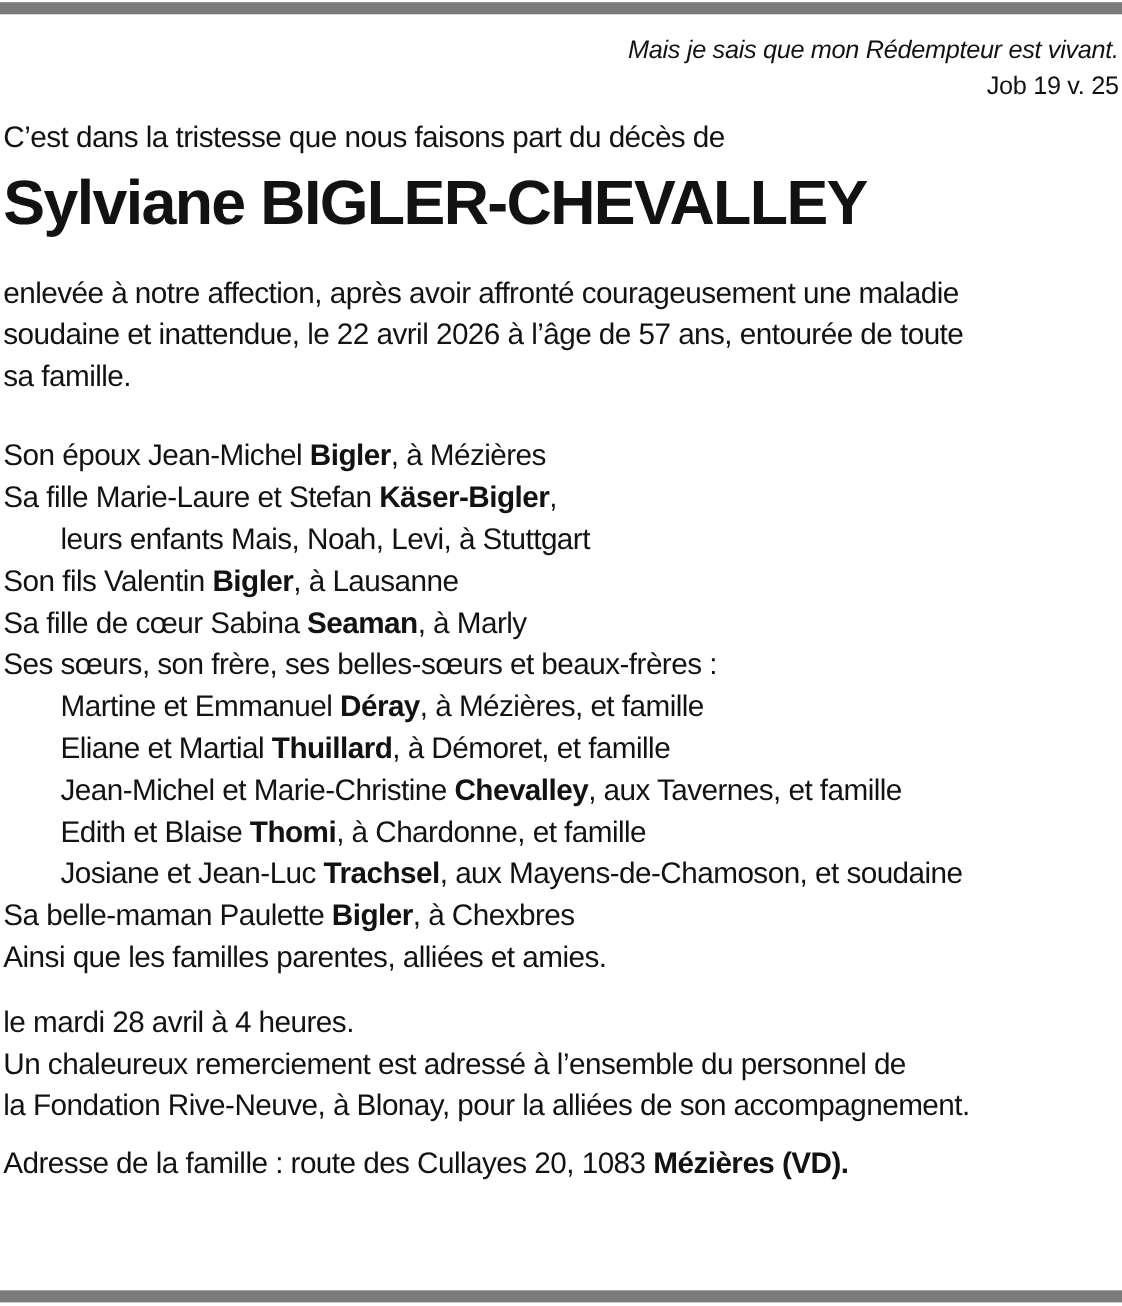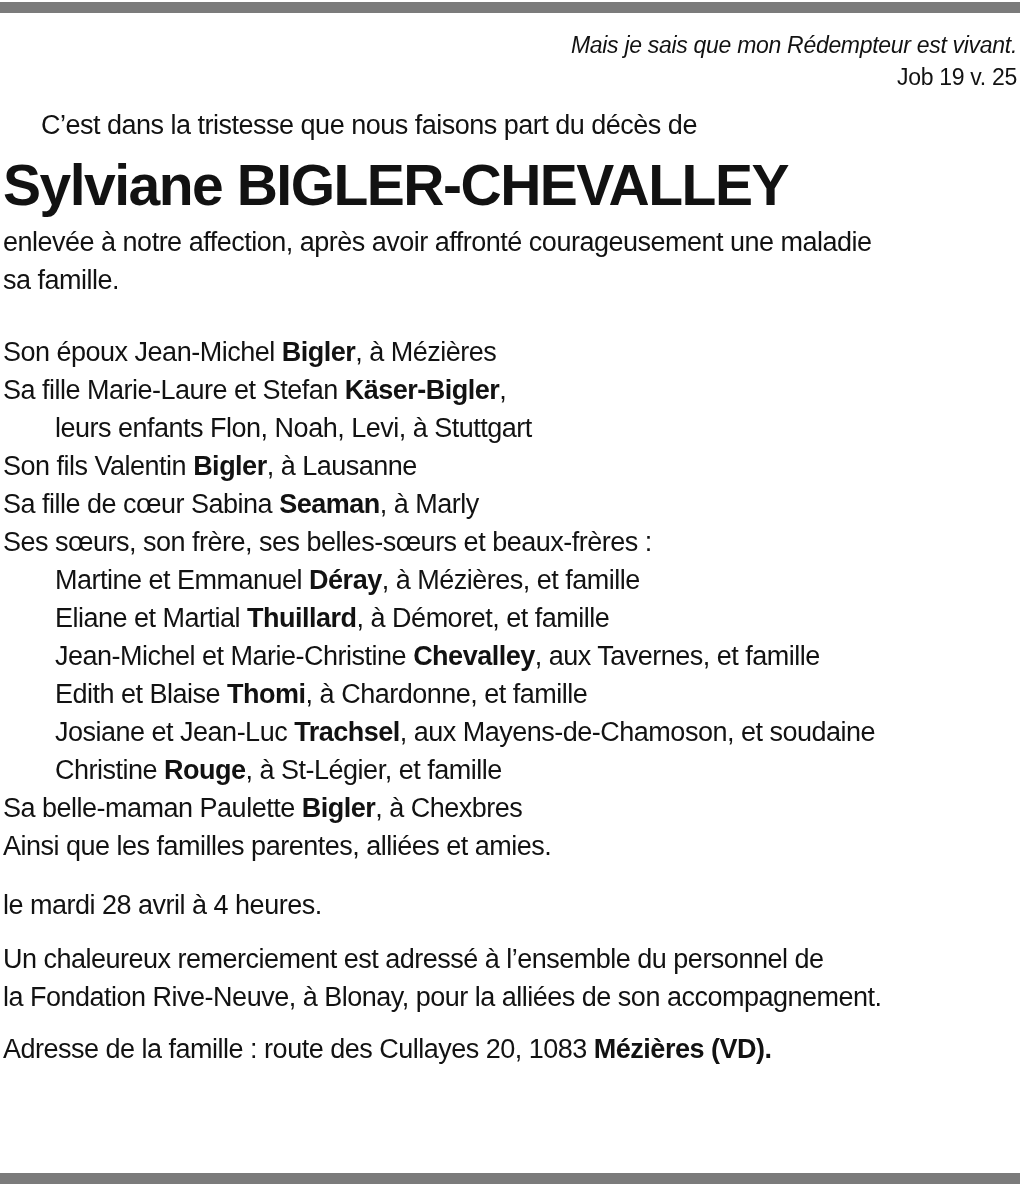--- a/index.html
+++ b/index.html
@@ -45,41 +45,40 @@
     font-size: 23px;
     line-height: 32px;
     letter-spacing: -0.3px;
   }
 
   .intro {
     margin-top: 13px;
     font-size: 27px;
     line-height: 38px;
     letter-spacing: -0.5px;
-    margin-left: 38px;
   }
 
   .deceased-name {
     margin-top: 5px;
     text-align: left;
     font-size: 57px;
     line-height: 72px;
     font-weight: bold;
     letter-spacing: -1.5px;
   }
 
   .block {
     font-size: 27px;
     line-height: 38px;
     letter-spacing: -0.5px;
   }
-  .announcement { margin-top: 2px; }
+  .announcement { margin-top: 26px; }
   .family       { margin-top: 34px; }
   .ceremony     { margin-top: 21px; }
-  .thanks       { margin-top: 16px; }
+  .thanks       { }
   .address      { margin-top: 14px; }
 </style>
 </head>
 <body>
 
 <div class="rule-bar top"></div>
 
 <div class="content">
 
   <div class="epigraph">
@@ -88,36 +87,36 @@
     </div>
 
   <div class="intro">
       <div class="line"><span>C’est dans la tristesse que nous faisons part du décès de</span></div>
     </div>
 
   <div class="deceased-name">Sylviane BIGLER-CHEVALLEY</div>
 
   <div class="block announcement">
       <div class="line"><span>enlevée à notre affection, après avoir affronté courageusement une maladie</span></div>
+      <div class="line"><span>soudaine et inattendue, le 22 avril 2026 à l’âge de 57 ans, entourée de toute</span></div>
       <div class="line"><span>sa famille.</span></div>
     </div>
 
   <div class="block family">
       <div class="line"><span>Son époux Jean-Michel </span><span class="bold">Bigler</span><span>, à Mézières</span></div>
       <div class="line"><span>Sa fille Marie-Laure et Stefan </span><span class="bold">Käser-Bigler</span><span>,</span></div>
-      <div class="line indent"><span>leurs enfants Flon, Noah, Levi, à Stuttgart</span></div>
+      <div class="line indent"><span>leurs enfants Mais, Noah, Levi, à Stuttgart</span></div>
       <div class="line"><span>Son fils Valentin </span><span class="bold">Bigler</span><span>, à Lausanne</span></div>
       <div class="line"><span>Sa fille de cœur Sabina </span><span class="bold">Seaman</span><span>, à Marly</span></div>
       <div class="line"><span>Ses sœurs, son frère, ses belles-sœurs et beaux-frères :</span></div>
       <div class="line indent"><span>Martine et Emmanuel </span><span class="bold">Déray</span><span>, à Mézières, et famille</span></div>
       <div class="line indent"><span>Eliane et Martial </span><span class="bold">Thuillard</span><span>, à Démoret, et famille</span></div>
       <div class="line indent"><span>Jean-Michel et Marie-Christine </span><span class="bold">Chevalley</span><span>, aux Tavernes, et famille</span></div>
       <div class="line indent"><span>Edith et Blaise </span><span class="bold">Thomi</span><span>, à Chardonne, et famille</span></div>
       <div class="line indent"><span>Josiane et Jean-Luc </span><span class="bold">Trachsel</span><span>, aux Mayens-de-Chamoson, et soudaine</span></div>
-      <div class="line indent"><span>Christine </span><span class="bold">Rouge</span><span>, à St-Légier, et famille</span></div>
       <div class="line"><span>Sa belle-maman Paulette </span><span class="bold">Bigler</span><span>, à Chexbres</span></div>
       <div class="line"><span>Ainsi que les familles parentes, alliées et amies.</span></div>
     </div>
 
   <div class="block ceremony">
       <div class="line"><span>le mardi 28 avril à 4 heures.</span></div>
     </div>
 
   <div class="block thanks">
       <div class="line"><span>Un chaleureux remerciement est adressé à l’ensemble du personnel de</span></div>

